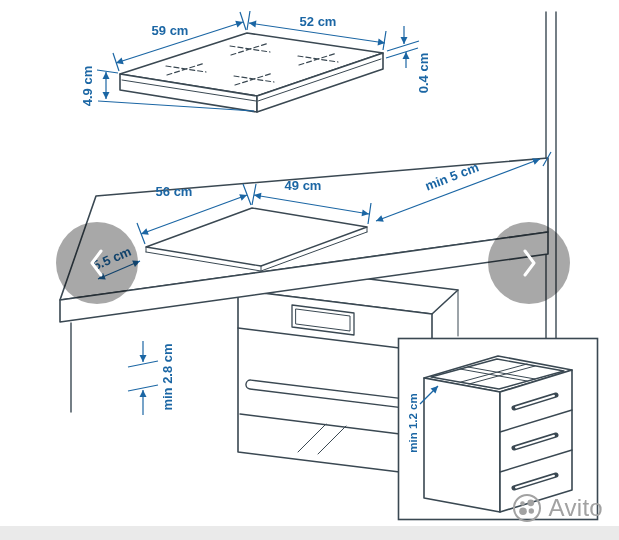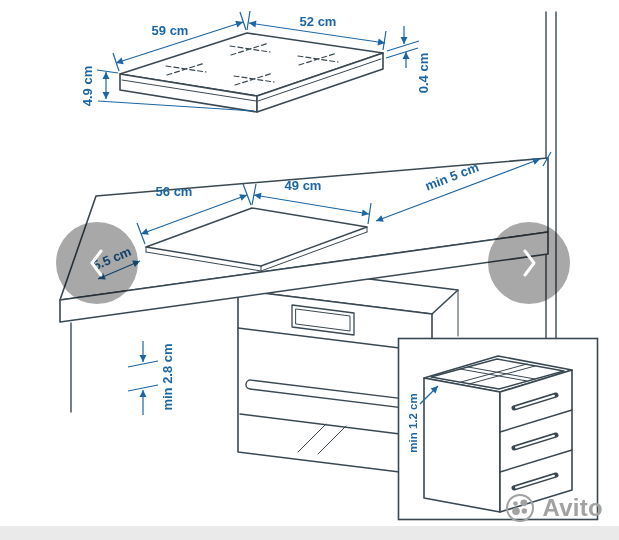--- a/index.html
+++ b/index.html
@@ -8,21 +8,21 @@
   .bar{position:absolute;left:0;width:619px;background:#eaeaea;z-index:5}
   #bar-bottom{bottom:0;height:14px}
   #diagram{position:absolute;left:0;top:0}
   .navbtn{position:absolute;width:82px;height:82px;border-radius:50%;
           background:rgba(0,0,0,.34);border:none;display:flex;align-items:center;
           justify-content:center;cursor:pointer;z-index:4;padding:0}
   #prev{left:56px;top:222px}
   #next{left:488px;top:222px}
   .wm{position:absolute;right:16px;bottom:17px;display:flex;align-items:center;
       gap:7px;z-index:6;color:#a2a2a2}
-  .wm-text{font-size:24px;font-weight:700;letter-spacing:.3px}
+  .wm-text{font-size:24px;font-weight:400;letter-spacing:.3px}
   
   .outline{fill:#fff;stroke:#3a4852;stroke-width:1.6;stroke-linejoin:round}
   .ln{fill:none;stroke:#3a4852;stroke-width:1.4;stroke-linejoin:round;stroke-linecap:round}
   .thin{fill:none;stroke:#3a4852;stroke-width:1;stroke-linecap:round}
   .burner{fill:none;stroke:#3a4852;stroke-width:1.2;stroke-dasharray:5 3;stroke-linecap:round}
   .dl{fill:none;stroke:#1b66a4;stroke-width:1.2}
   .dim{fill:#1b66a4;font-size:13px;font-weight:700}
   .dim-s{font-size:11.5px}
   .hbar{stroke:#3a4852;stroke-width:5;stroke-linecap:round}
   .hbar-in{stroke:#fff;stroke-width:2;stroke-linecap:round}

